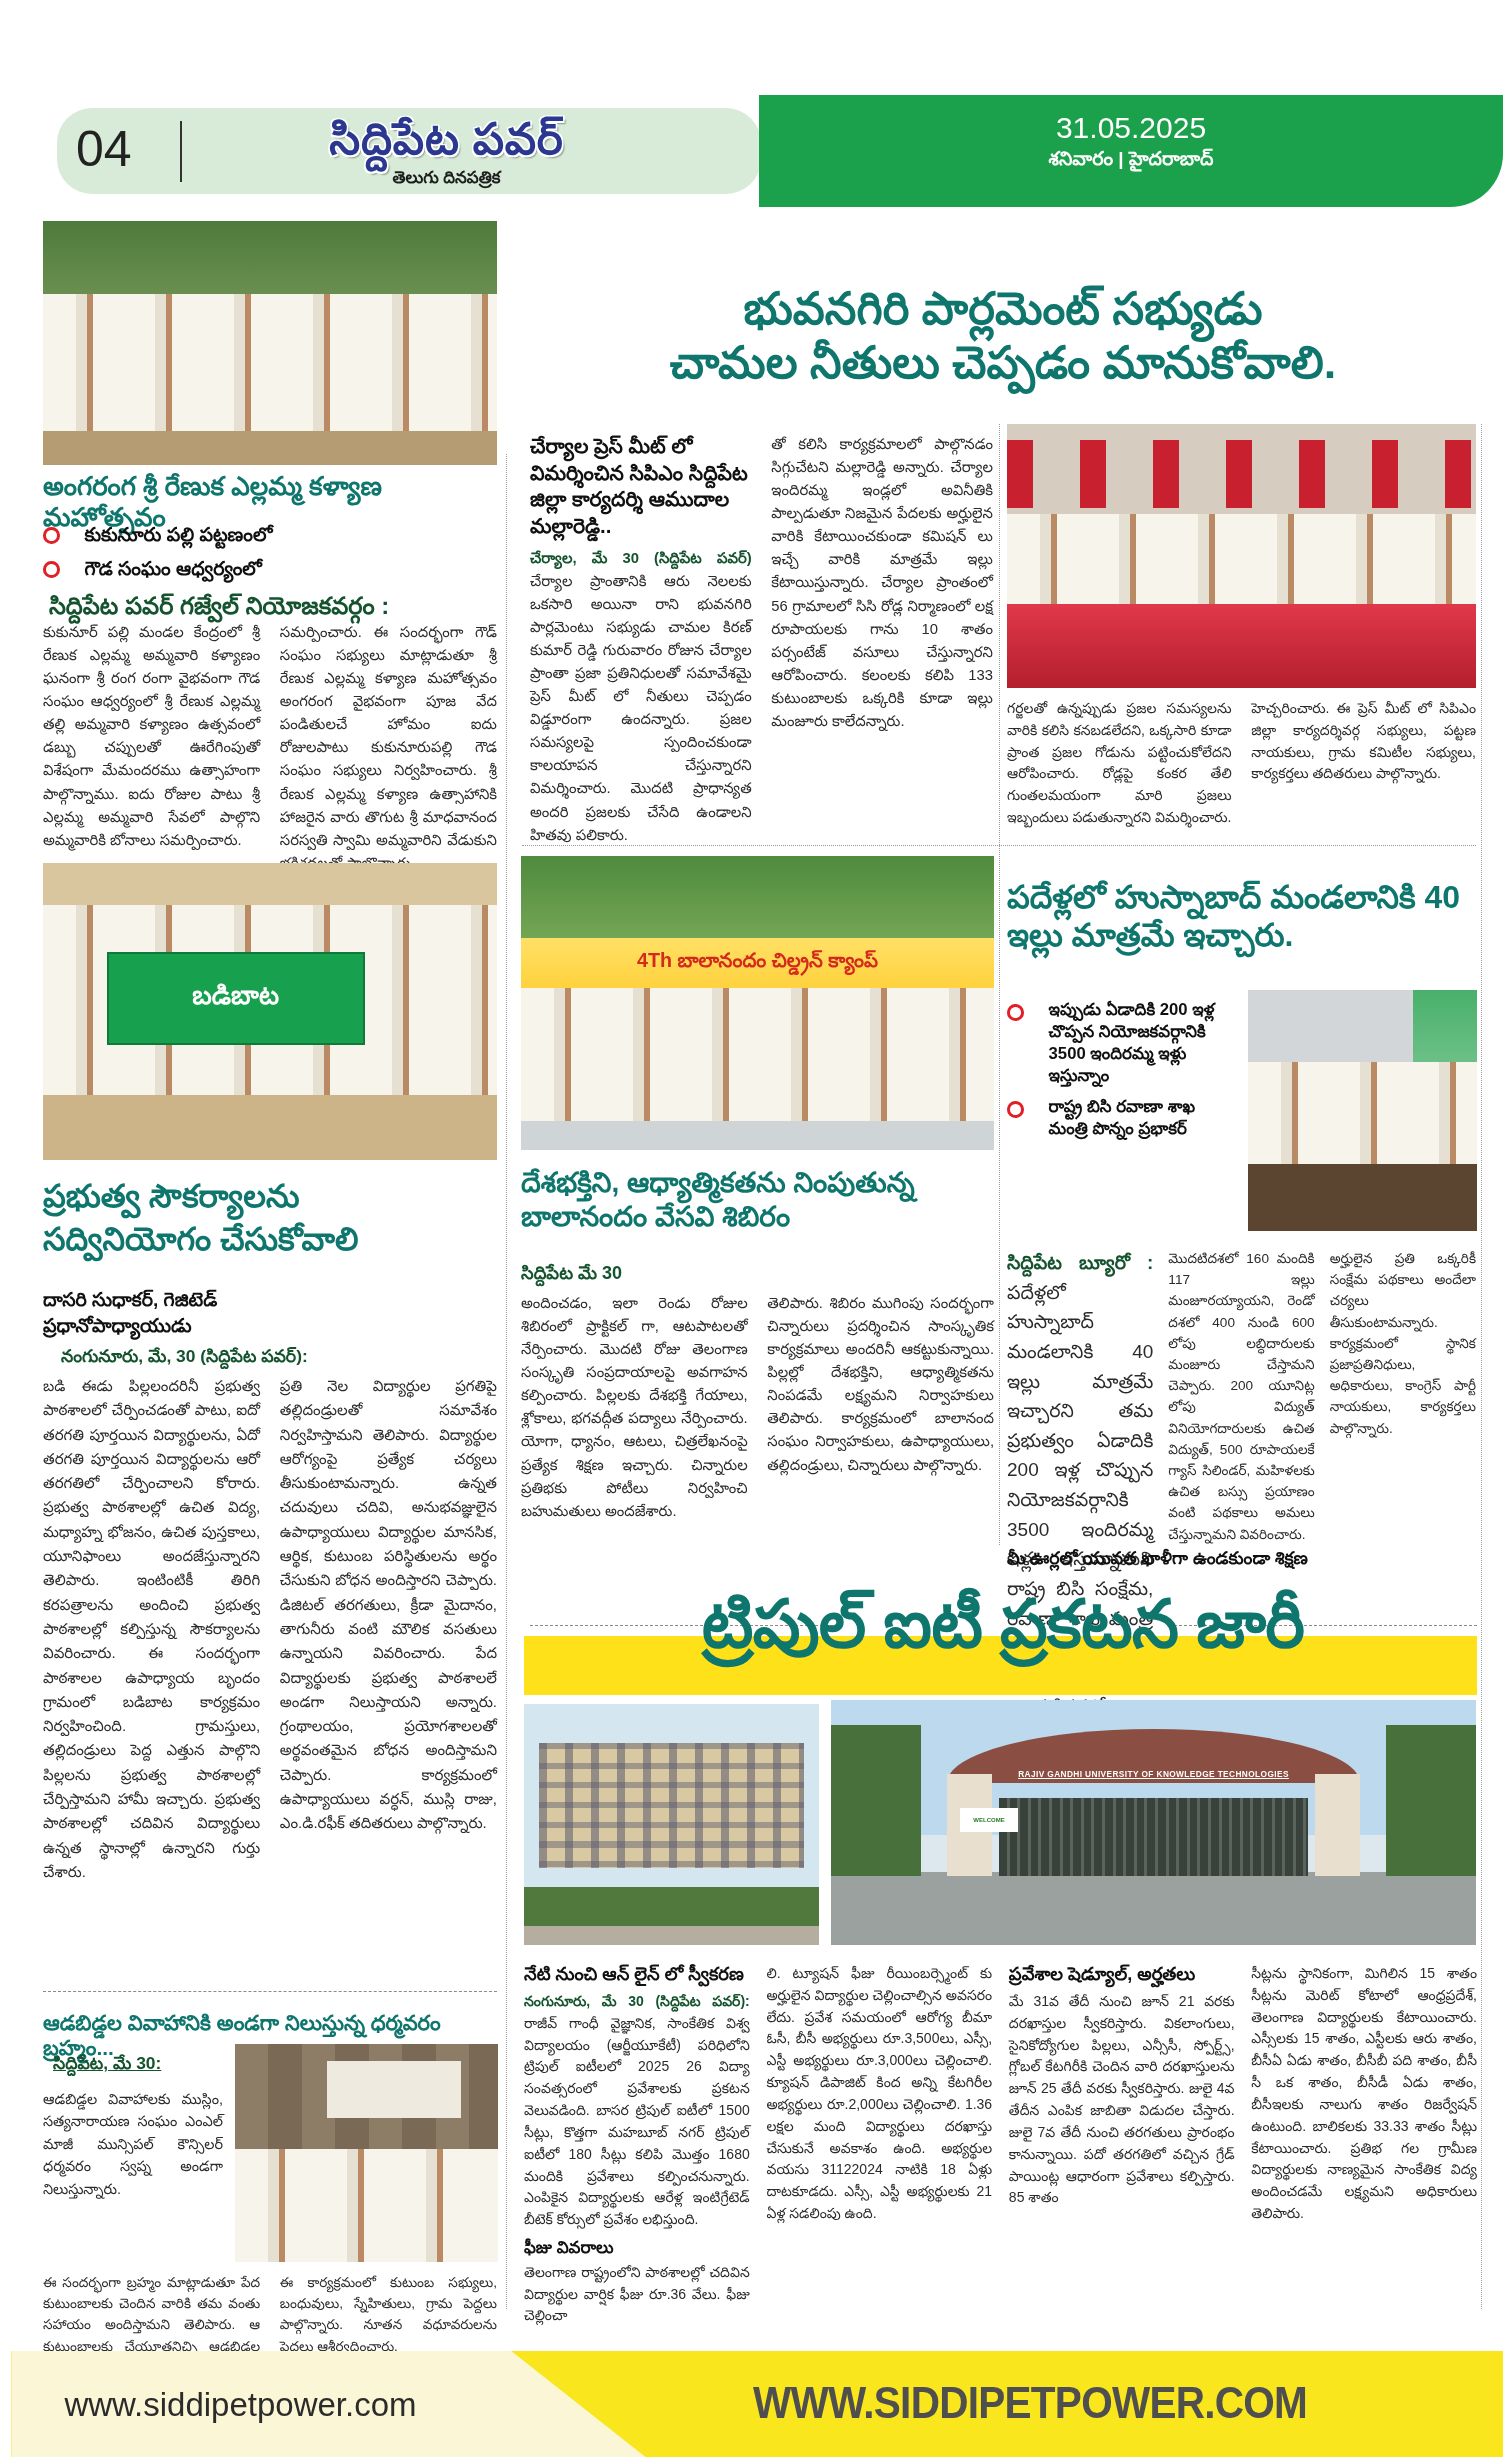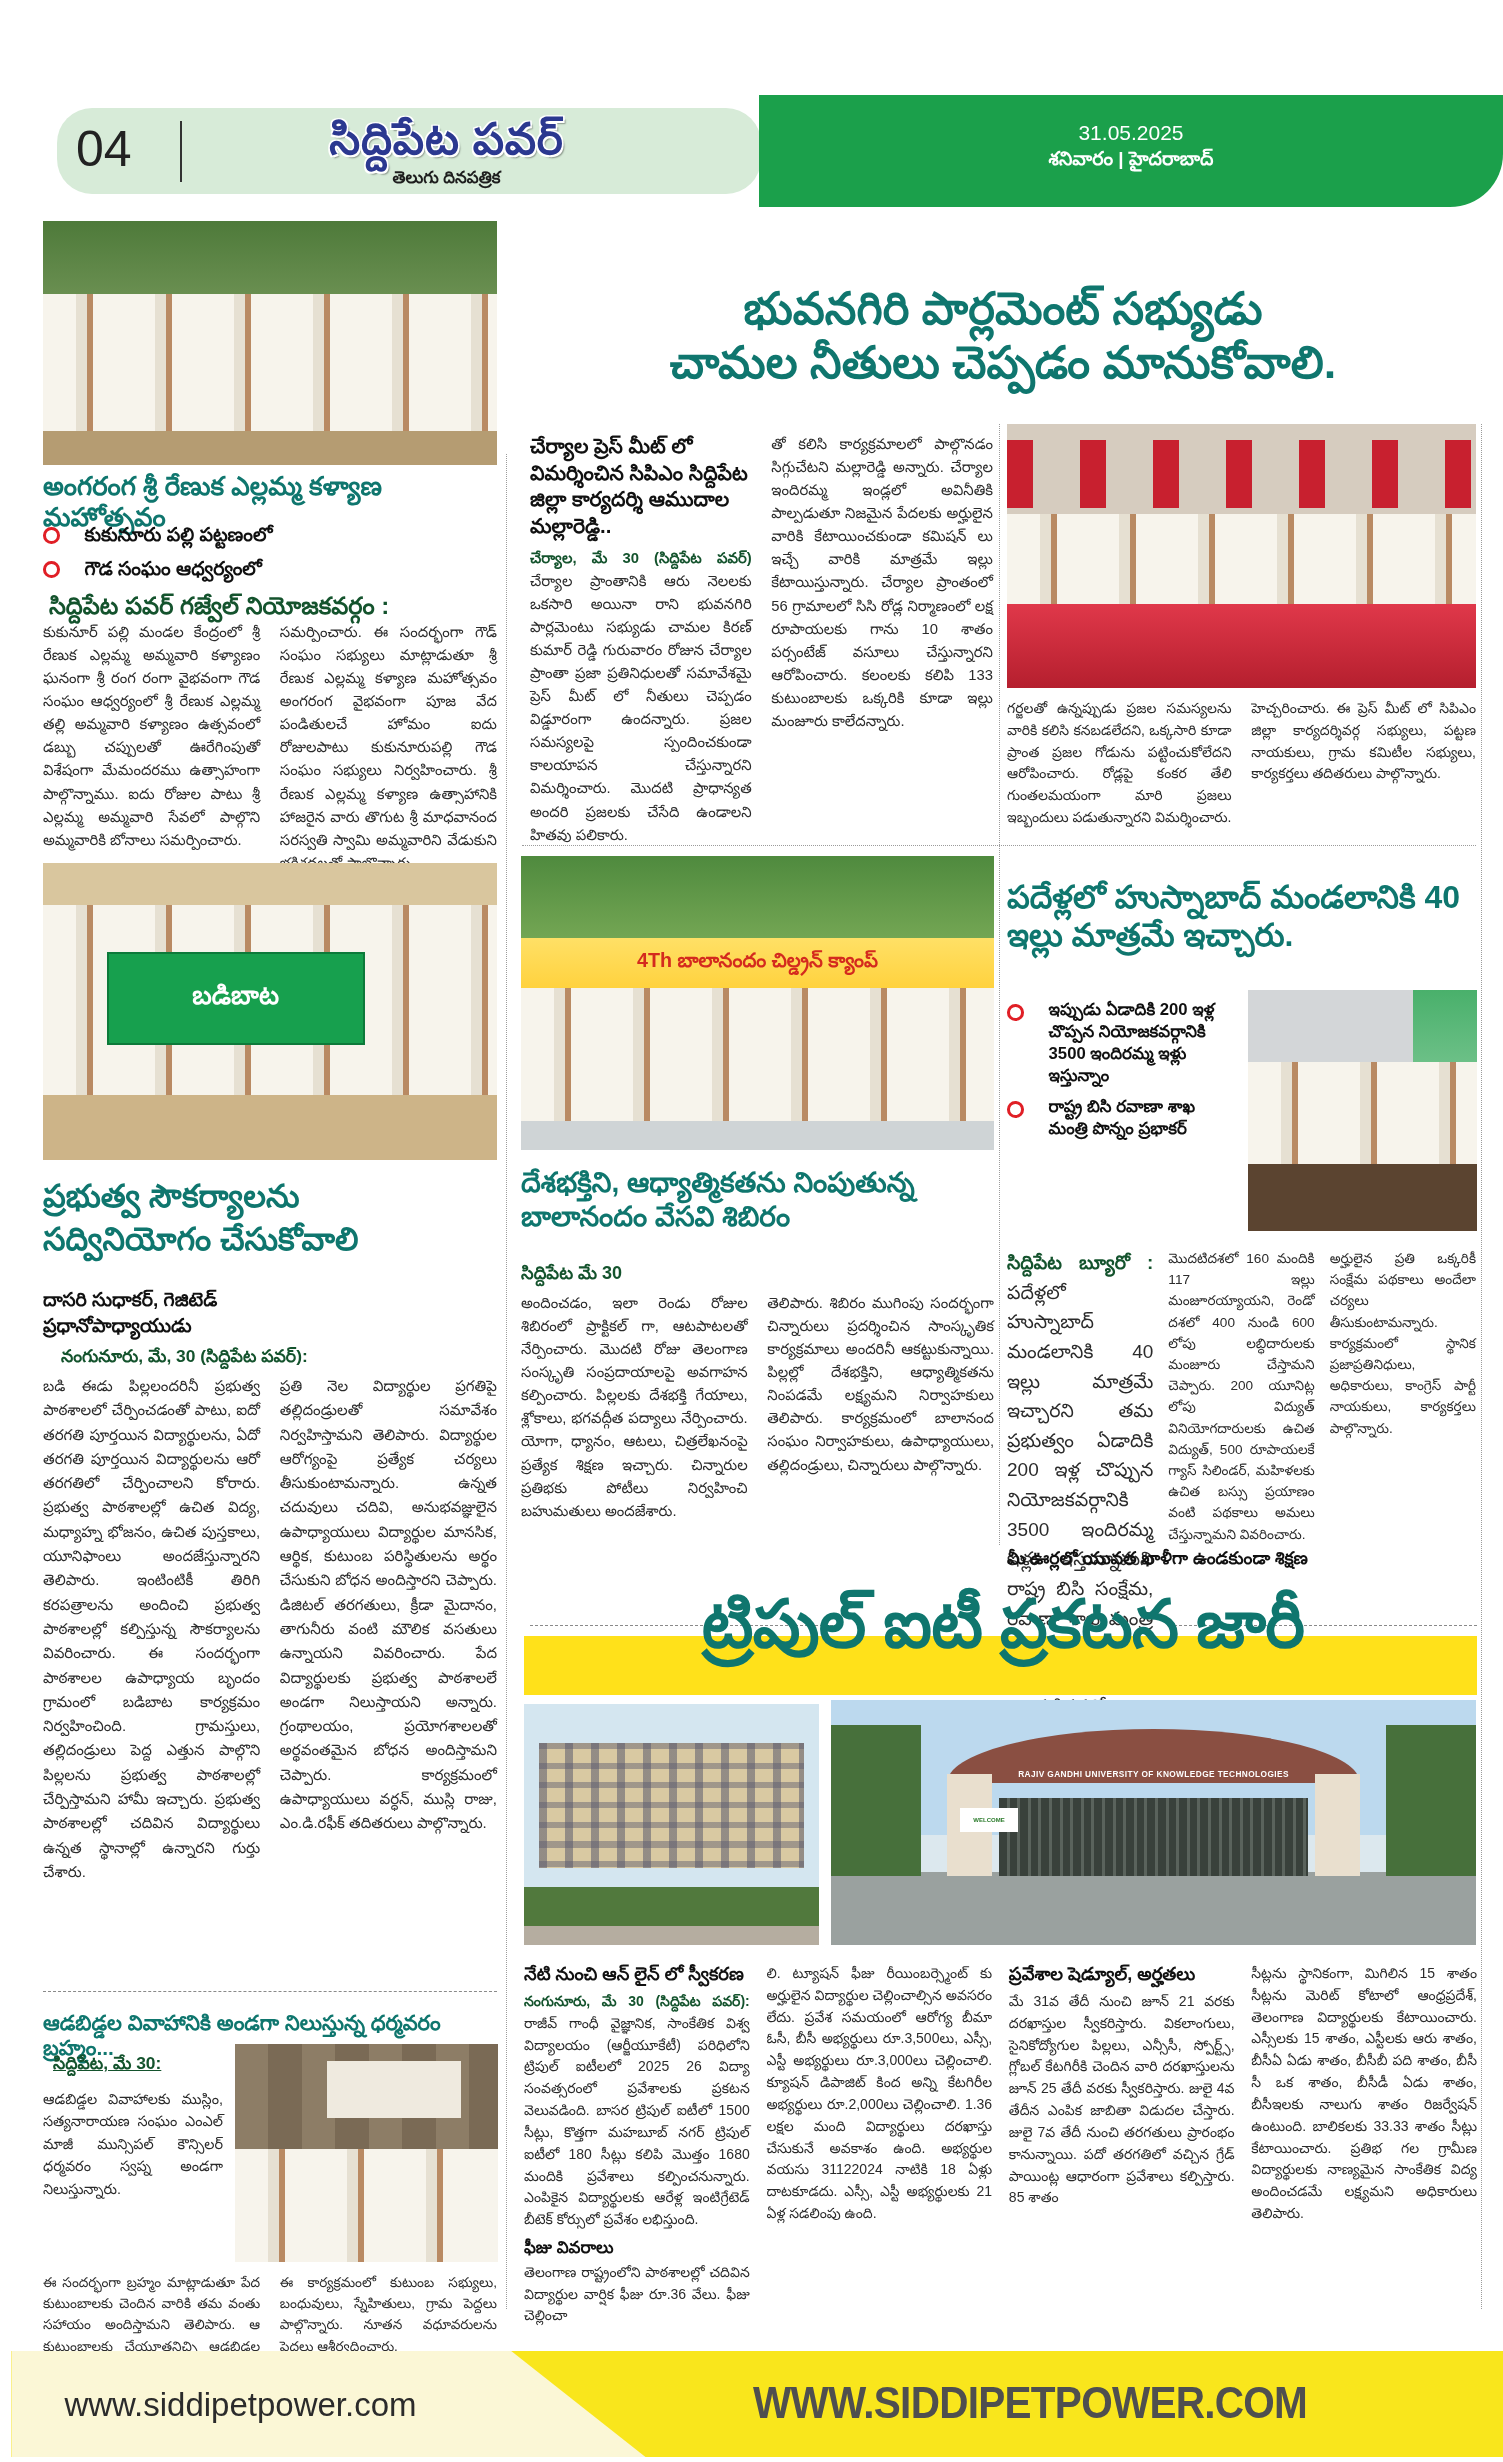--- a/index.html
+++ b/index.html
@@ -25,31 +25,31 @@
   .logo-text{font-weight:900;color:#2b3890;letter-spacing:0.8px;
              text-shadow:-1.5px -1.5px 0 #fff,1.5px -1.5px 0 #fff,-1.5px 1.5px 0 #fff,1.5px 1.5px 0 #fff,2.3px 3px 1.5px rgba(0,0,0,.35);}
   .datebox{background:#1ba04b;border-radius:0 0 53px 0;color:#fff;text-align:center;}
   
   .ppl-white{background:repeating-linear-gradient(90deg,#f7f4ec 0 33px,#e6e0d2 33px 44px,#b98a63 44px 50px,#f7f4ec 50px 79px);}
   .window-grid{background:
      repeating-linear-gradient(90deg,rgba(90,90,110,.55) 0 7.6px,transparent 7.6px 26px),
      repeating-linear-gradient(180deg,rgba(90,90,110,.45) 0 6px,transparent 6px 19.7px),
      #d9c9a2;}
   .flagrow{background:repeating-linear-gradient(90deg,#c8202f 0 26px,rgba(0,0,0,0) 26px 73px);}
-  .gate-sign{position:absolute;color:#fff;font-weight:700;text-align:center;letter-spacing:0.4px;}
+  .gate-sign{position:absolute;color:#fff;font-weight:700;text-align:center;letter-spacing:0.4px;text-decoration:underline;}
   .footer-left-shape{background:#fbf7d6;clip-path:polygon(0 0,33.5% 0,42.5% 100%,0 100%);}
 </style>
 </head>
 <body>
 
 <div class="page">
 
   <div class="abs hdr-band" style="left:57px;top:108px;width:704px;height:86px;"></div>
   <div class="abs datebox" style="left:759px;top:95px;width:744px;height:112px;">
-    <div style="font-size:21px;font-weight:500;margin-top:26px;">31.05.2025</div>
+    <div style="font-size:30px;font-weight:500;margin-top:16px;">31.05.2025</div>
     <div style="font-size:19px;font-weight:700;margin-top:3px;">శనివారం | హైదరాబాద్</div>
   </div>
   <div class="abs" style="left:76px;top:120px;font-size:50px;color:#222;">04</div>
   <div class="abs" style="left:180px;top:121px;width:1.5px;height:61px;background:#333;"></div>
   <div class="abs logo-text" style="left:212px;top:114px;width:469px;text-align:center;font-size:44px;">సిద్దిపేట పవర్</div>
   <div class="abs" style="left:212px;top:168px;width:469px;text-align:center;font-size:16.7px;font-weight:700;color:#1d1d1d;">తెలుగు దినపత్రిక</div>
 
   <div class="abs vdot" style="left:506px;top:454px;height:1855px;"></div>
   <div class="abs vdot" style="left:999px;top:424px;height:1121px;"></div>
   <div class="abs vdot" style="left:1481px;top:424px;height:1885px;"></div>

